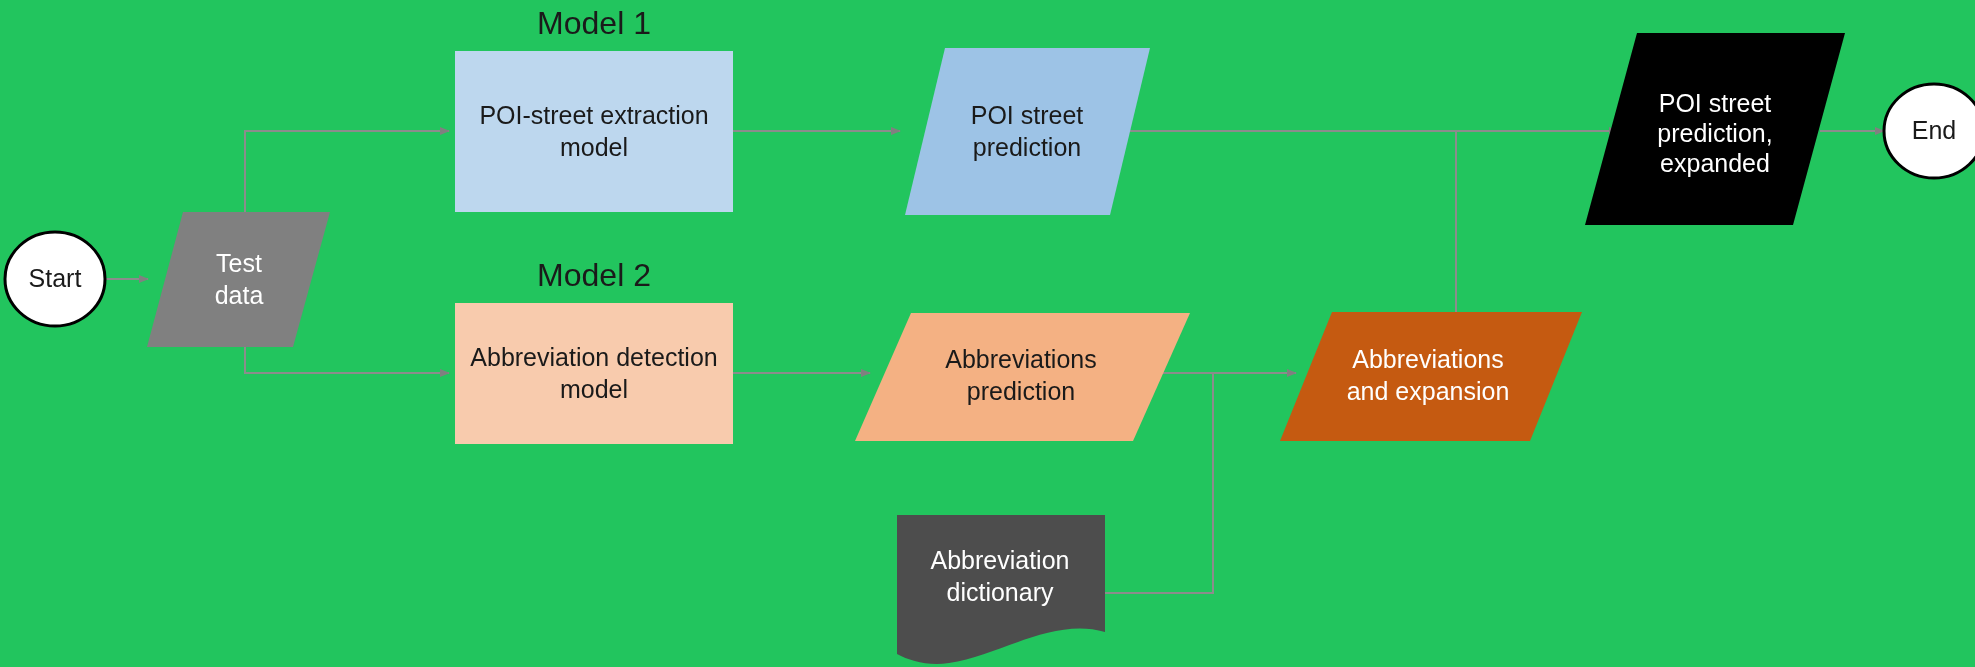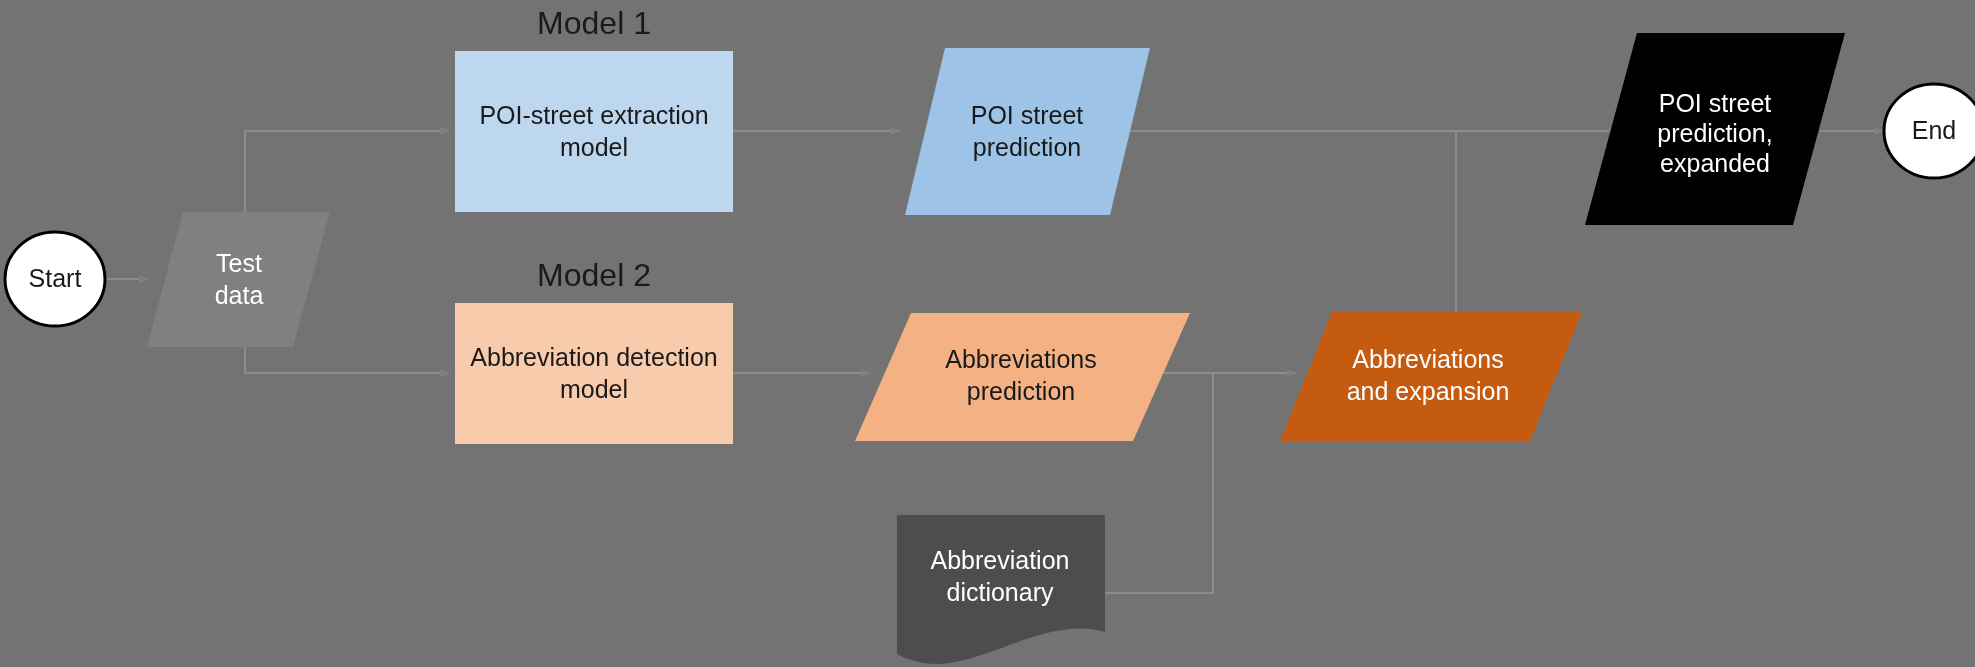--- a/index.html
+++ b/index.html
@@ -11,21 +11,21 @@
   body {
     width: 1975px;
     height: 667px;
     overflow: hidden;
     font-family: "Liberation Sans", sans-serif;
   }
   #diagram-root {
     position: relative;
     width: 1975px;
     height: 667px;
-    background: #737373;
+    background: #22c55e;
   }
   svg#flow {
     display: block;
     width: 1975px;
     height: 667px;
   }
   .shape-label {
     font-family: "Liberation Sans", sans-serif;
     font-size: 25px;
     text-anchor: middle;

